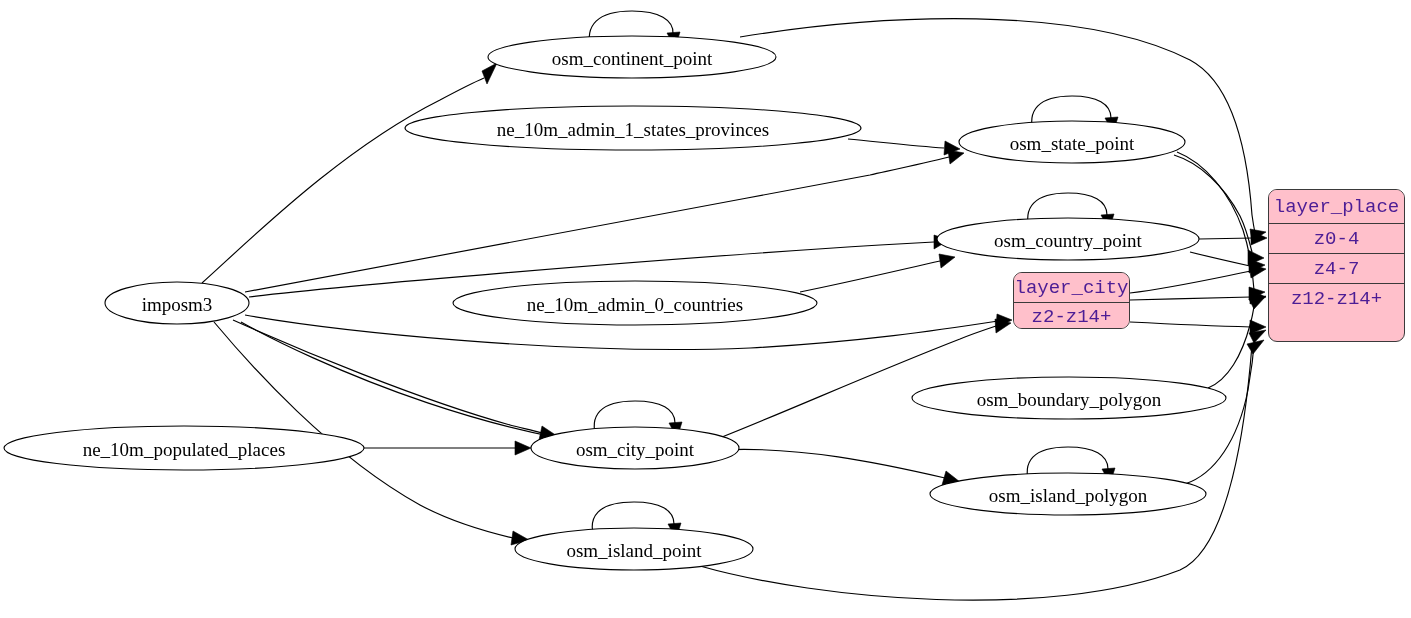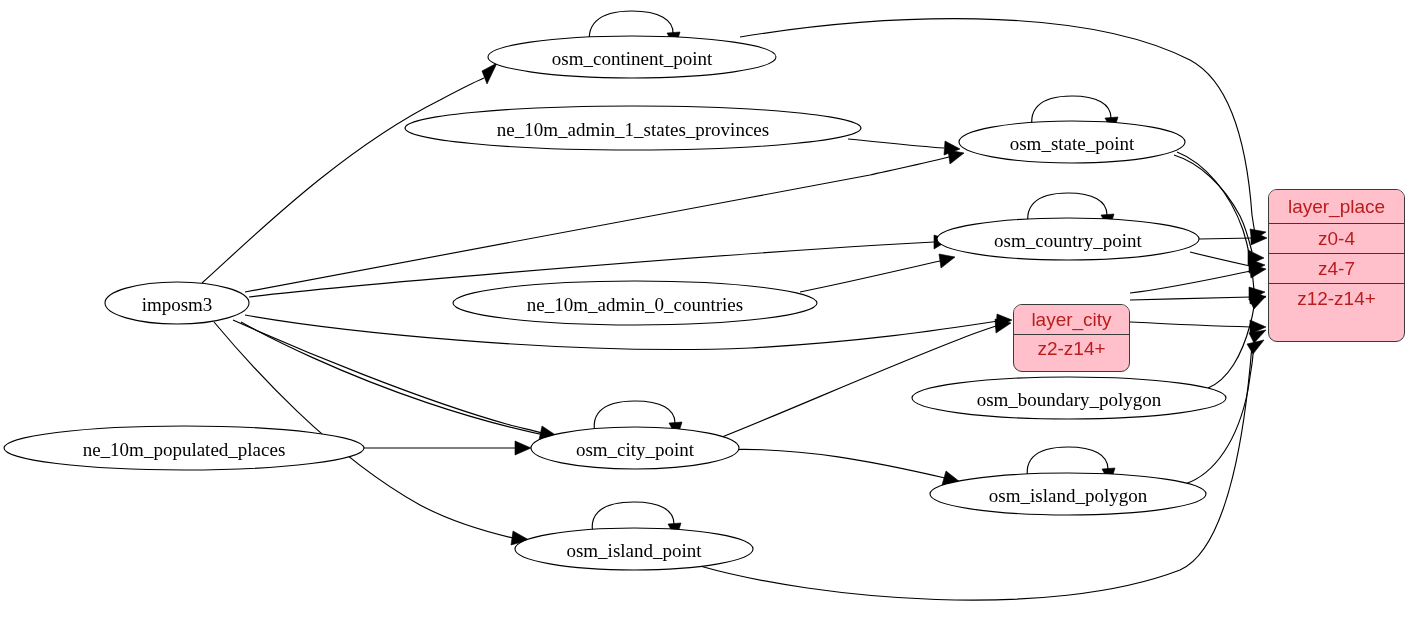--- a/index.html
+++ b/index.html
@@ -50,23 +50,23 @@
     border: 1.2px solid #3a3a3a;
     border-radius: 9px;
     background: #ffc0cb;
     overflow: hidden;
   }
   .record-row {
     box-sizing: border-box;
     display: flex;
     align-items: center;
     justify-content: center;
-    font-family: Liberation Sans, sans-serif;
+    font-family: Liberation Mono, monospace;
     font-size: 19px;
-    color: #b91c1c;
+    color: #4c1d95;
     white-space: nowrap;
     background: #ffc0cb;
   }
   .record-row + .record-row {
     border-top: 1.2px solid #3a3a3a;
   }
 </style>
 </head>
 <body>
 
@@ -220,18 +220,18 @@
     </g>
   </svg>
 
   <div class="record-box" style="left:1268px; top:189px; width:137px; height:153px;">
     <div class="record-row" style="height:33px;">layer_place</div>
     <div class="record-row" style="height:30px;">z0-4</div>
     <div class="record-row" style="height:30px;">z4-7</div>
     <div class="record-row" style="height:30px;">z12-z14+</div>
   </div>
 
-  <div class="record-box" style="left:1013px; top:304px; width:117px; height:68px;">
+  <div class="record-box" style="left:1013px; top:272px; width:117px; height:57px;">
     <div class="record-row" style="height:29px;">layer_city</div>
     <div class="record-row" style="height:28px;">z2-z14+</div>
   </div>
 
 </div>
 
 </body></html>

